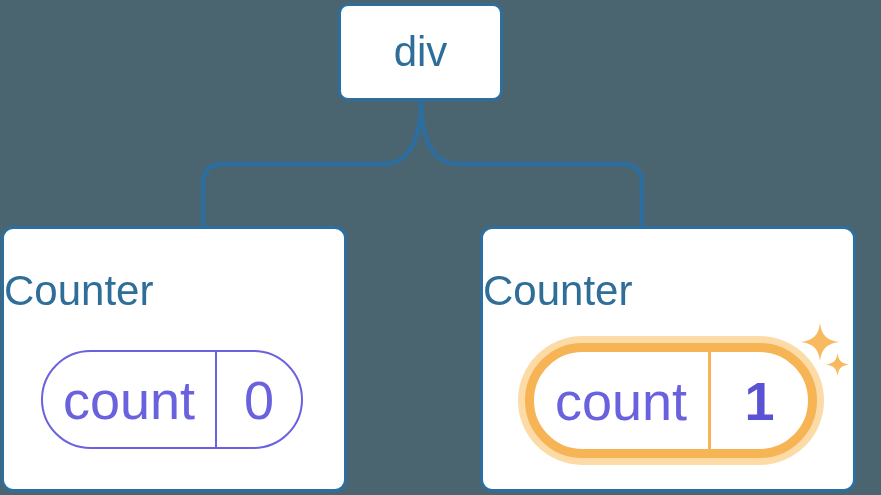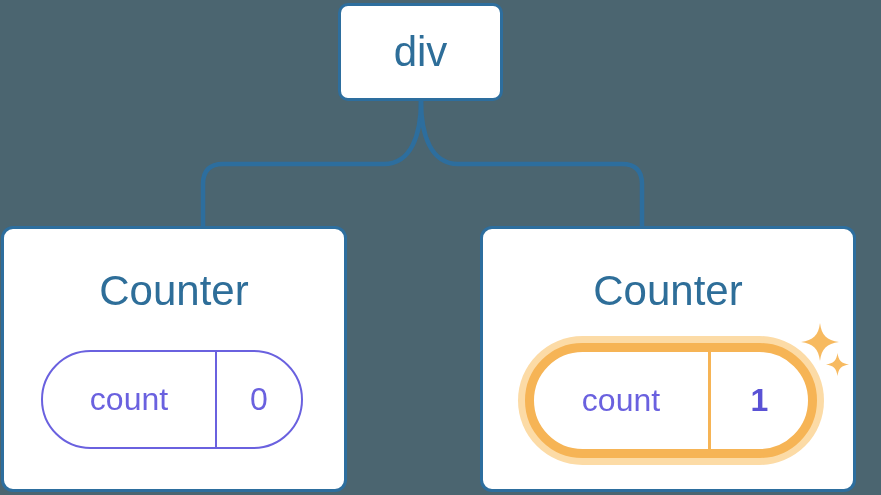--- a/index.html
+++ b/index.html
@@ -35,35 +35,35 @@
     box-sizing: border-box;
     background: var(--card-bg, #fff);
     border: 3px solid var(--stroke-blue, #2d6e9e);
     border-radius: 12px;
   }
   .card.left  { left: 1px;   width: 346px; }
   .card.right { left: 480px; width: 376px; }
   .card-title {
     position: absolute;
     top: 38px; left: 0; right: 0;
-    text-align: center;
+    text-align: left;
     font-size: 42px;
     color: var(--text-blue, #2e6e99);
   }
   .pill {
     position: absolute;
     display: flex;
     box-sizing: border-box;
     background: var(--card-bg, #fff);
     border-radius: 999px;
     overflow: hidden;
   }
   .pill .seg {
     display: flex; align-items: center; justify-content: center;
-    font-size: 32px;
+    font-size: 54px;
     color: var(--purple, #6a61df);
   }
   .pill .seg-val { flex: 1; }
   .pill.plain {
     left: 37px; top: 121px;
     width: 262px; height: 99px;
     border: 2px solid var(--purple, #6a61df);
   }
   .pill.plain .seg-key { width: 172px; border-right: 2px solid var(--purple, #6a61df); }
   .pill.highlight {

